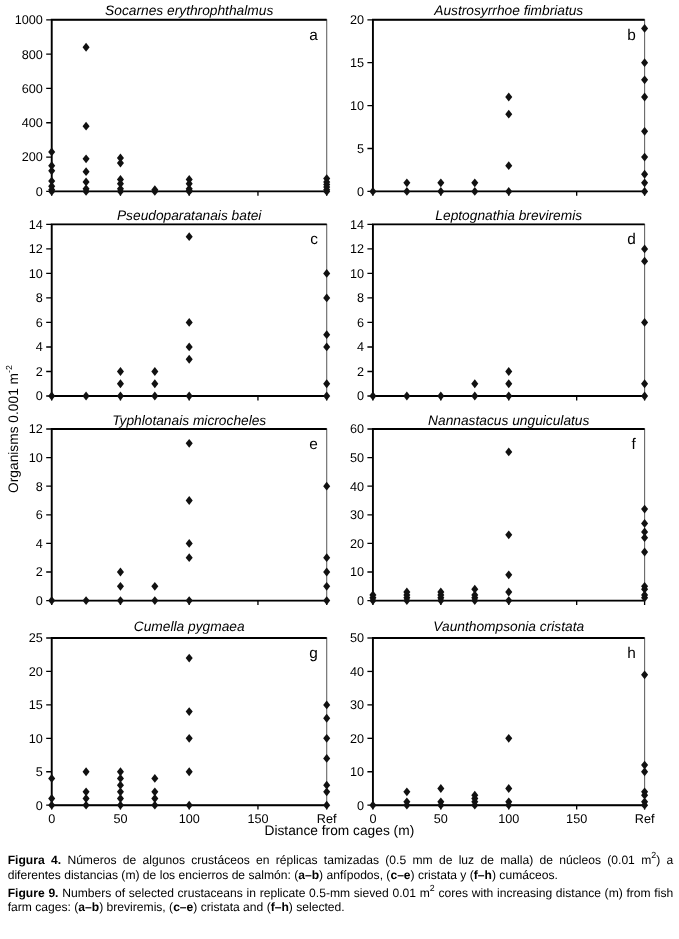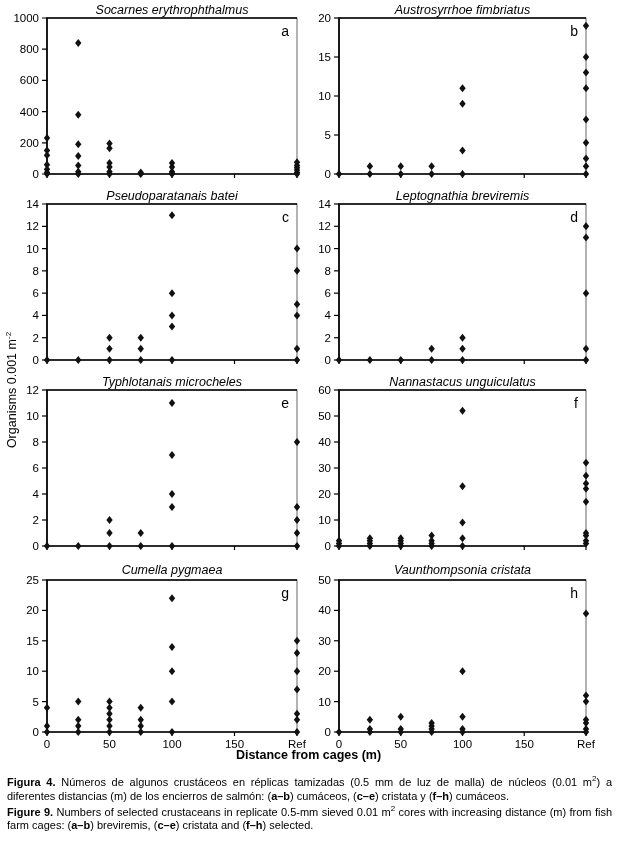--- a/index.html
+++ b/index.html
@@ -4,21 +4,21 @@
 <style>
   html,body{margin:0;padding:0;background:#fff;}
   body{width:617px;height:854px;font-family:"Liberation Sans",sans-serif;color:#000;}
   .page{position:relative;width:617px;height:854px;background:#fff;overflow:hidden;border-radius:32px;}
   #panels{position:absolute;top:2px;left:8px;display:grid;grid-template-columns:301px 301px;}
   #panels svg{display:block;}
   svg text{font-family:"Liberation Sans",sans-serif;fill:#000;}
   .title{font-size:12.5px;font-style:italic;}
   .tick-label{font-size:11.5px;}
   .letter{font-size:14px;}
-  .xlabel{position:absolute;top:748px;left:0;width:617px;text-align:center;font-size:12.5px;font-weight:bold;}
+  .xlabel{position:absolute;top:748px;left:0;width:617px;text-align:center;font-size:12.5px;}
   .ylabel{position:absolute;top:383px;left:-94px;width:212px;text-align:center;font-size:12.5px;transform:rotate(-90deg);}
   .caption{position:absolute;top:776px;left:7px;width:605px;font-size:11px;line-height:13.8px;text-align:justify;}
   .caption p{margin:0 0 2px 0;}
   .b{font-weight:bold;}
   sup{font-size:8px;line-height:0;}
 </style>
 </head>
 <body>
 
 <div class="page">
@@ -406,16 +406,16 @@
         <path d="M277 137.6 L280.2 141.6 L277 145.6 L273.8 141.6 Z" fill="#111111"></path>
         <path d="M277 155.84 L280.2 159.84 L277 163.84 L273.8 159.84 Z" fill="#111111"></path>
         <path d="M277 158.88 L280.2 162.88 L277 166.88 L273.8 162.88 Z" fill="#111111"></path>
         <path d="M277 164.96 L280.2 168.96 L277 172.96 L273.8 168.96 Z" fill="#111111"></path>
         <path d="M277 168 L280.2 172 L277 176 L273.8 172 Z" fill="#111111"></path>
       </svg>
     </div>
   <div class="ylabel"><span>Organisms 0.001 m</span><sup>-2</sup></div>
   <div class="xlabel">Distance from cages (m)</div>
   <div class="caption">
-    <p><span class="b">Figura 4.</span><span> Números de algunos crustáceos en réplicas tamizadas (0.5 mm de luz de malla) de núcleos (0.01 m</span><sup>2</sup><span>) a diferentes distancias (m) de los encierros de salmón: (</span><span class="b">a–b</span><span>) cumáceos, (</span><span class="b">c–e</span><span>) cristata y (</span><span class="b">f–h</span><span>) cumáceos.</span></p>
+    <p><span class="b">Figura 4.</span><span> Números de algunos crustáceos en réplicas tamizadas (0.5 mm de luz de malla) de núcleos (0.01 m</span><sup>2</sup><span>) a diferentes distancias (m) de los encierros de salmón: (</span><span class="b">a–b</span><span>) anfípodos, (</span><span class="b">c–e</span><span>) cristata y (</span><span class="b">f–h</span><span>) cumáceos.</span></p>
     <p><span class="b">Figure 9.</span><span> Numbers of selected crustaceans in replicate 0.5-mm sieved 0.01 m</span><sup>2</sup><span> cores with increasing distance (m) from fish farm cages: (</span><span class="b">a–b</span><span>) breviremis, (</span><span class="b">c–e</span><span>) cristata and (</span><span class="b">f–h</span><span>) selected.</span></p>
   </div>
 </div>
 
 </body></html>

